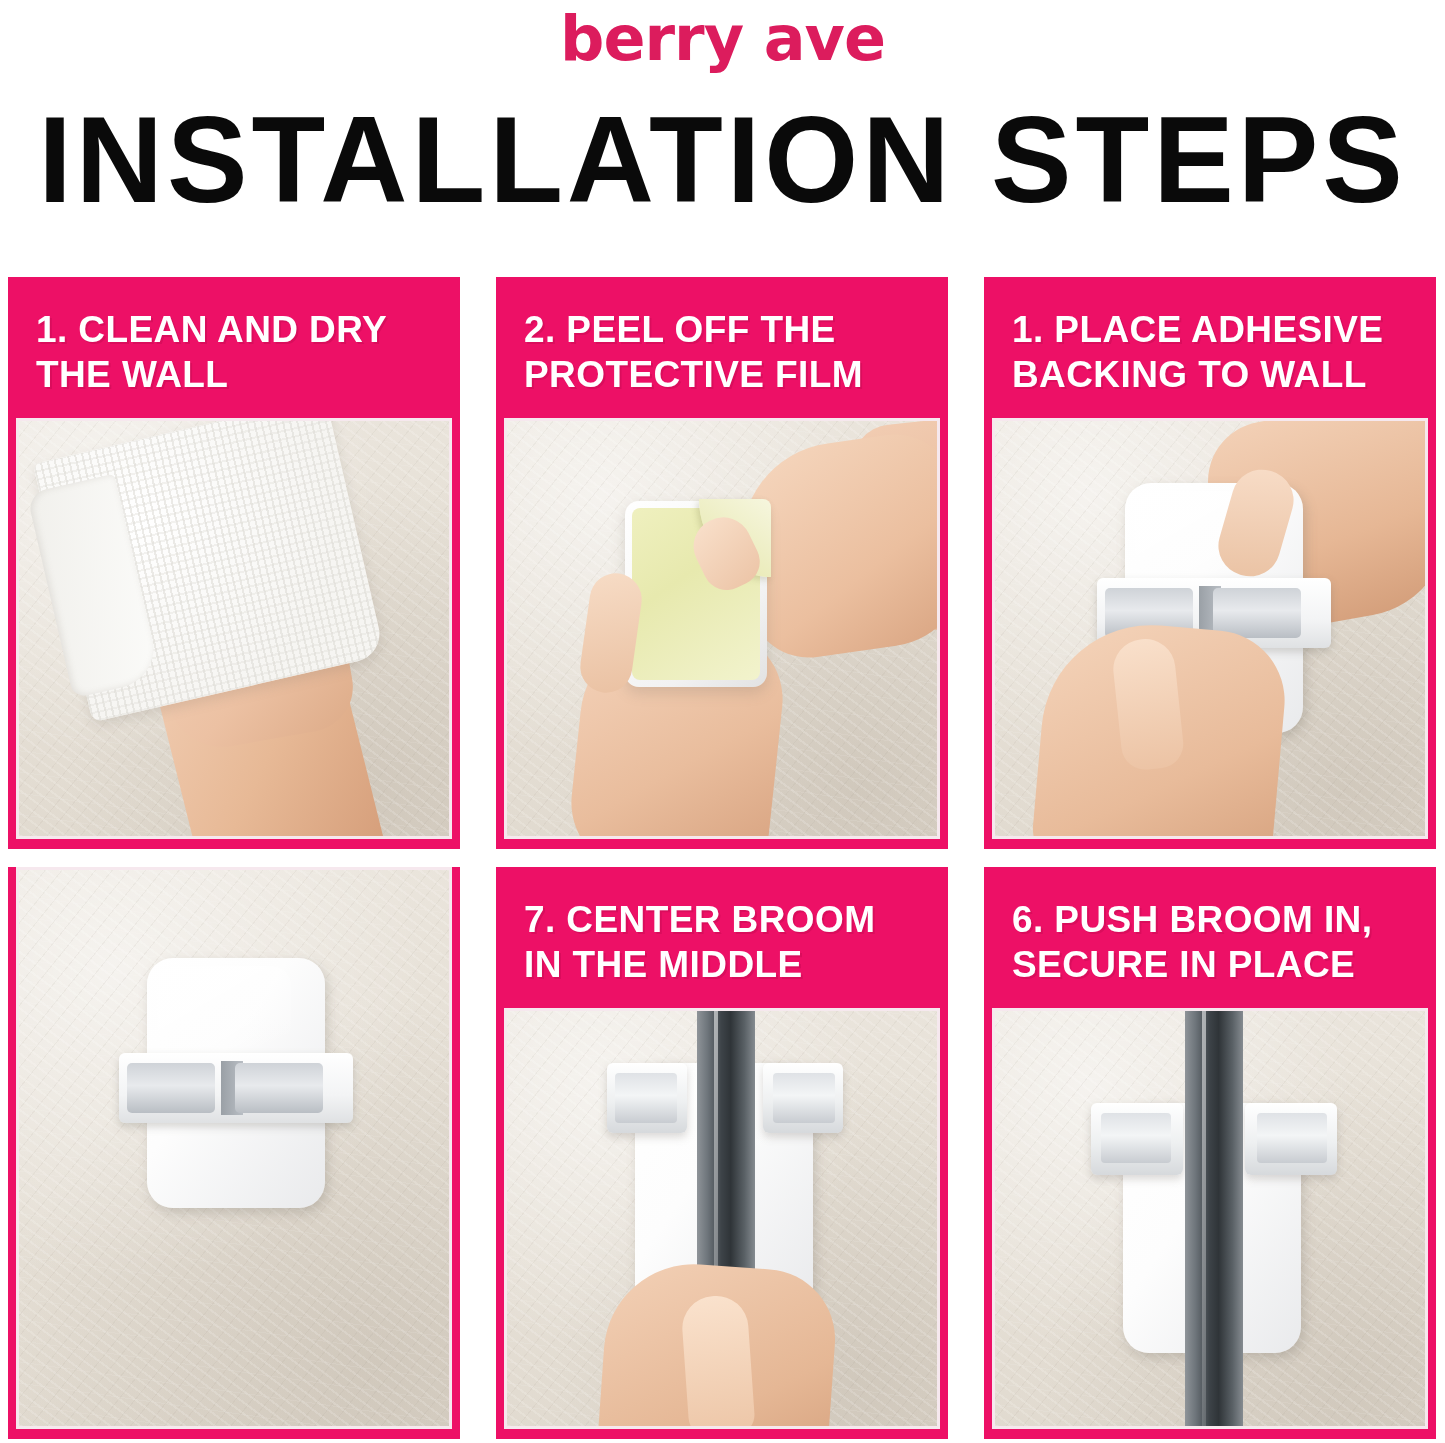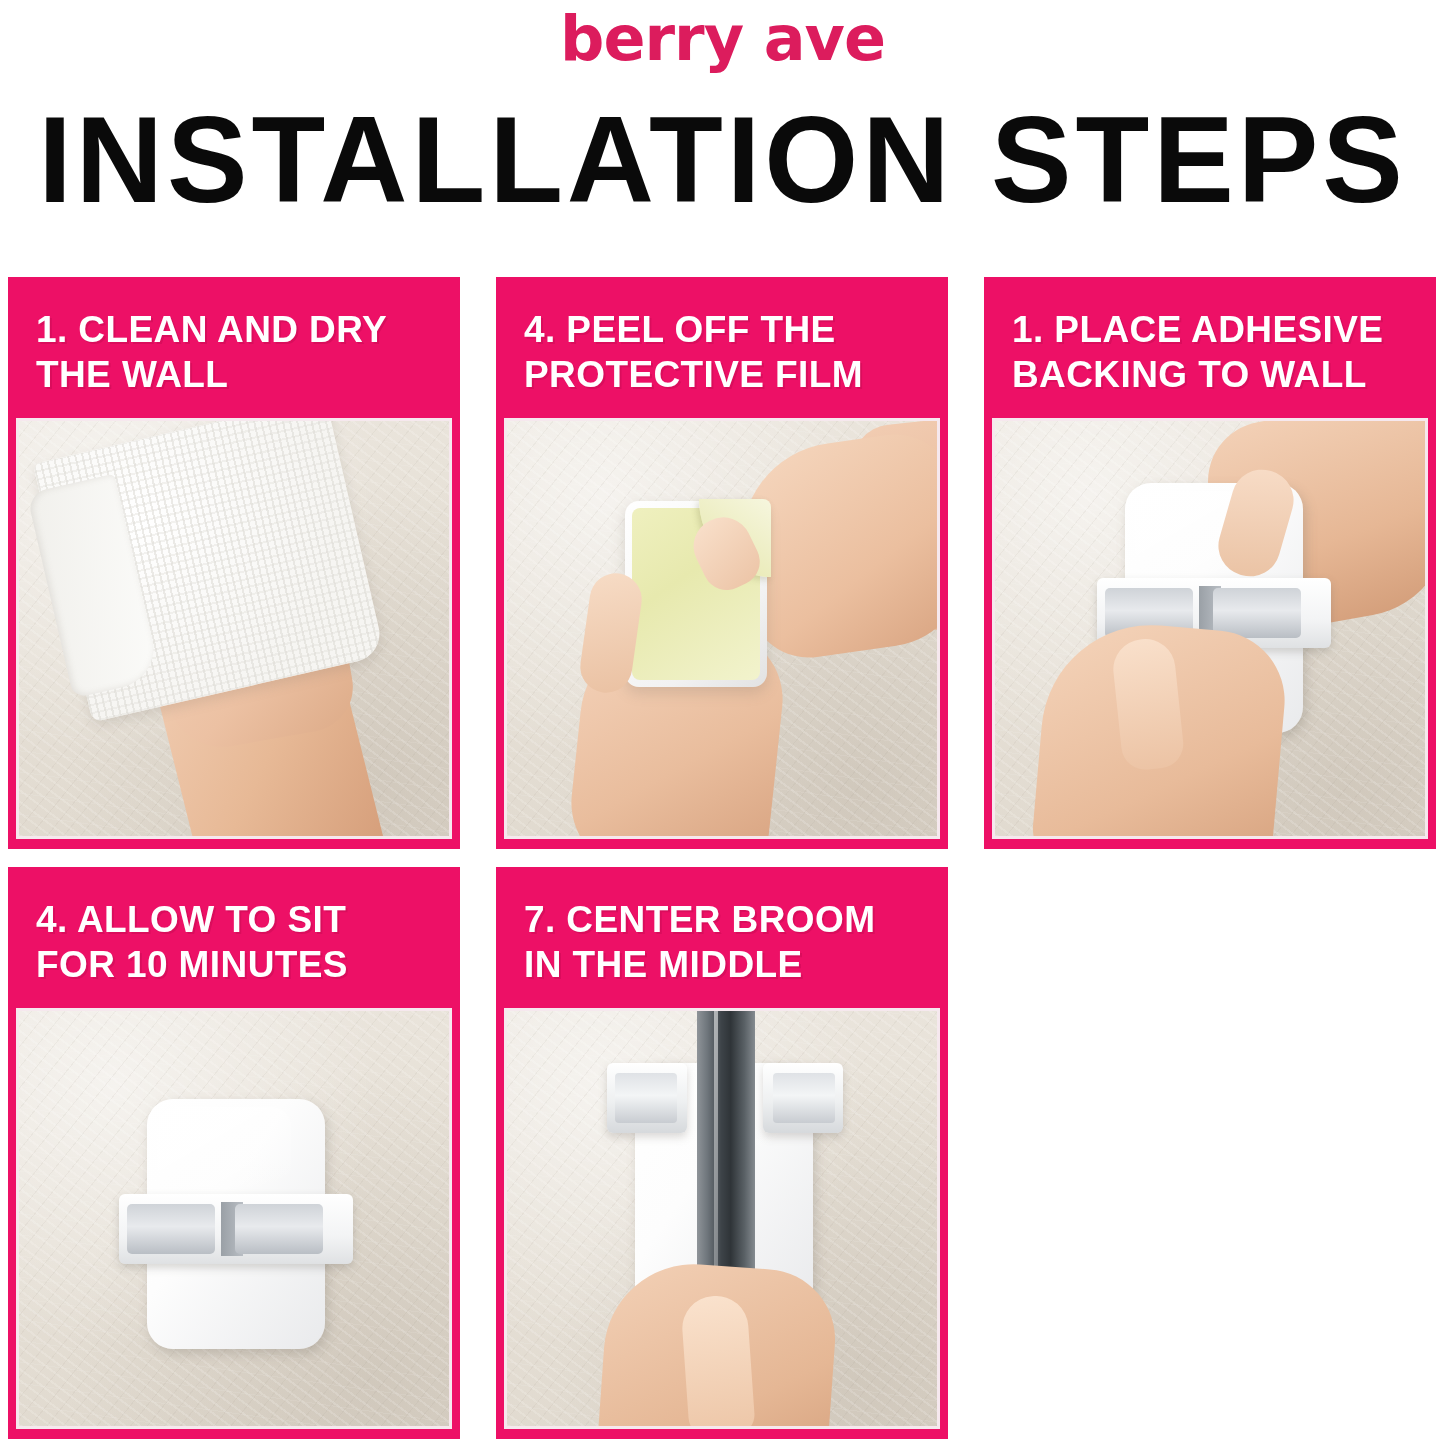--- a/index.html
+++ b/index.html
@@ -392,21 +392,21 @@
         <div class="p1-finger" style="left:242px; top:98px; transform:rotate(-4deg);">
           <div class="p1-nail" style="left:7px; top:4px;"></div>
         </div>
         <div class="p1-towel"></div>
         <div class="p1-towel-fold"></div>
       </div>
     </div>
 
     <div class="card">
       <div class="card-header">
-        <div class="hdr-text">4. PEEL OFF THE PROTECTIVE FILM</div>
+        <div class="hdr-text">2. PEEL OFF THE PROTECTIVE FILM</div>
       </div>
       <div class="photo-frame">
         <div class="scene"></div>
         <div class="p2-arm-right"></div>
         <div class="p2-hand-right"></div>
         <div class="p2-hand-left"></div>
         <div class="p2-mount">
           <div class="p2-film"></div>
           <div class="p2-film-peel"></div>
         </div>
@@ -430,23 +430,20 @@
             <div class="roller right"></div>
           </div>
         </div>
         <div class="p3-thumb-top"></div>
         <div class="p3-hand-bottom"></div>
         <div class="p3-thumb-bottom"></div>
       </div>
     </div>
 
     <div class="card">
-      <div class="card-header">
-        <div class="hdr-text">4. ALLOW TO SIT FOR 10 MINUTES</div>
-      </div>
       <div class="photo-frame">
         <div class="scene"></div>
         <div class="holder" style="left:128px; top:88px;">
           <div class="holder-plate"></div>
           <div class="holder-channel">
             <div class="roller left"></div>
             <div class="holder-gap"></div>
             <div class="roller right"></div>
           </div>
         </div>
@@ -467,15 +464,33 @@
         </div>
         <div class="gripper" style="left:256px; top:52px;">
           <div class="pad" style="left:10px;"></div>
         </div>
         <div class="pole" style="left:190px;"></div>
         <div class="p5-hand"></div>
         <div class="p5-thumb"></div>
       </div>
     </div>
 
+    <div class="card">
+      <div class="card-header">
+        <div class="hdr-text">6. PUSH BROOM IN, SECURE IN PLACE</div>
+      </div>
+      <div class="photo-frame">
+        <div class="scene"></div>
+        <div class="holder" style="left:128px; top:92px;">
+          <div class="holder-plate"></div>
+        </div>
+        <div class="gripper" style="left:96px; top:92px; width:92px; height:72px;">
+          <div class="pad" style="left:10px; width:70px;"></div>
+        </div>
+        <div class="gripper" style="left:250px; top:92px; width:92px; height:72px;">
+          <div class="pad" style="left:12px; width:70px;"></div>
+        </div>
+        <div class="pole" style="left:190px;"></div>
+      </div>
+    </div>
 
   </div>
 </div>
 
 </body></html>

